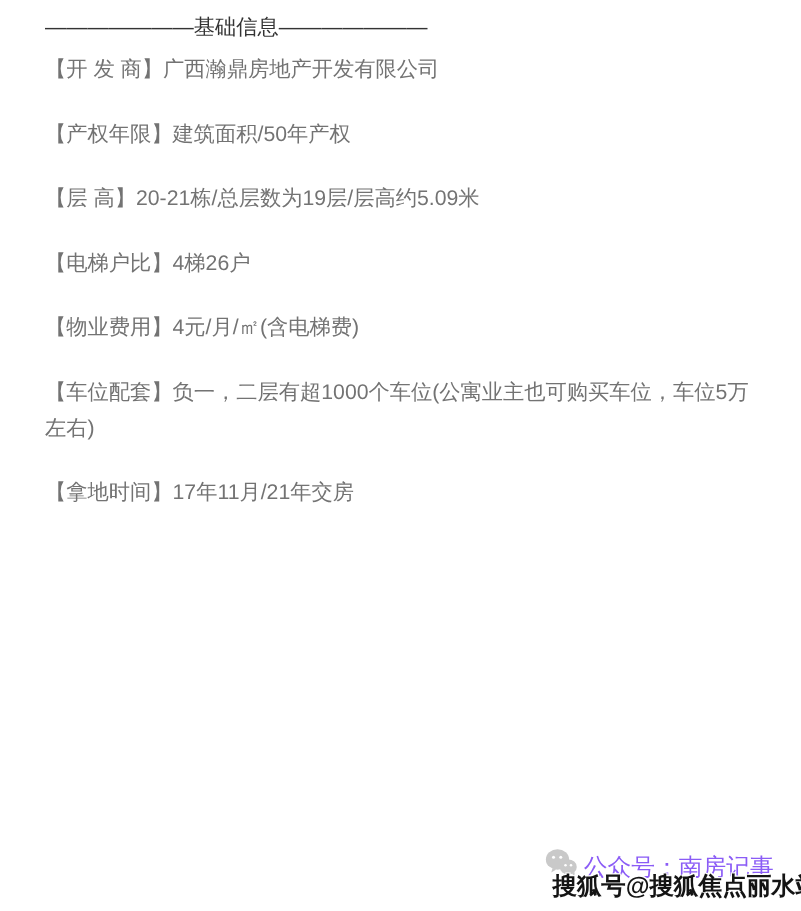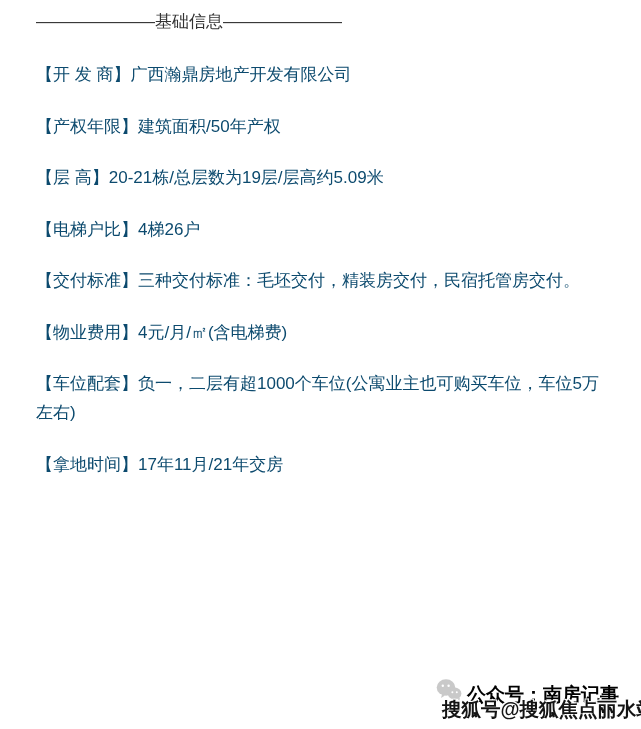--- a/index.html
+++ b/index.html
@@ -11,47 +11,47 @@
     background: #ffffff;
     overflow: hidden;
     font-family: "Liberation Sans", "DejaVu Sans", sans-serif;
     color: #333333;
     font-size: 17px;
     line-height: 29px;
     padding: 7px 32px 0 36px;
   }
   .section-title {
     font-weight: 400;
-    margin-bottom: 24px;
+    margin-bottom: 5px;
     white-space: nowrap;
     letter-spacing: 0;
   }
   p.row {
     margin-bottom: 22.5px;
     word-break: break-all;
   }
-  .label, .value { color: #0c4a6e; }
+  .label, .value { color: #737373; }
   .watermark {
     position: absolute;
     left: 432px;
     top: 674px;
     width: 209px;
     height: 55px;
     pointer-events: none;
   }
   .wm-gray-row {
     position: absolute;
     left: 4px;
     top: 4px;
     display: flex;
     align-items: center;
-    color: #000000;
+    color: #8b5cf6;
     font-size: 19px;
     white-space: nowrap;
-    font-weight: 700;
+    font-weight: 400;
   }
   .wm-gray-row .wm-icon { margin-right: 5px; flex: 0 0 auto; }
   .wm-dark {
     position: absolute;
     left: 10px;
     top: 21px;
     color: #141414;
     font-size: 19.5px;
     font-weight: 700;
     white-space: nowrap;
@@ -74,21 +74,20 @@
 
   <p class="row"><span class="label">【产权年限】</span><span class="value">建筑面积/50年产权</span></p>
 
 
 
   <p class="row"><span class="label">【层 高】</span><span class="value">20-21栋/总层数为19层/层高约5.09米</span></p>
 
   <p class="row"><span class="label">【电梯户比】</span><span class="value">4梯26户</span></p>
 
 
-  <p class="row"><span class="label">【交付标准】</span><span class="value">三种交付标准：毛坯交付，精装房交付，民宿托管房交付。</span></p>
 
   <p class="row"><span class="label">【物业费用】</span><span class="value">4元/月/㎡(含电梯费)</span></p>
 
 
 
   <p class="row"><span class="label">【车位配套】</span><span class="value">负一，二层有超1000个车位(公寓业主也可购买车位，车位5万左右)</span></p>
 
   <p class="row"><span class="label">【拿地时间】</span><span class="value">17年11月/21年交房</span></p>
 
   <div class="watermark">

